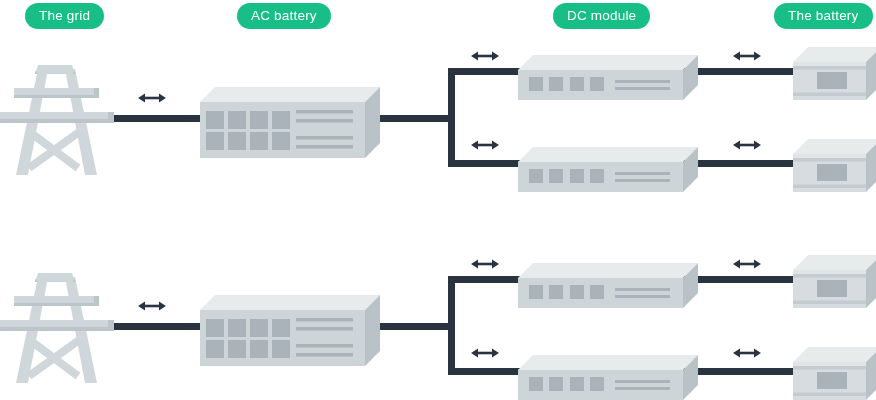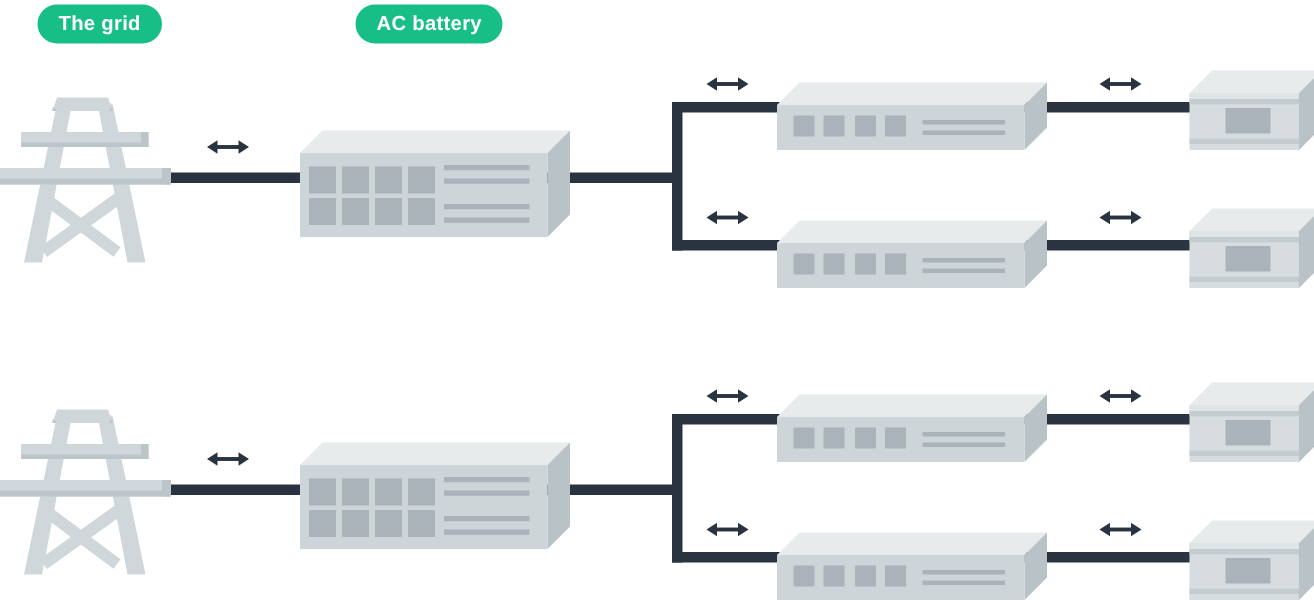--- a/index.html
+++ b/index.html
@@ -2,21 +2,21 @@
 <html style="--background: #FFFFFF; --badge-green: #17BE86; --badge-text: #FFFFFF; --line-dark: #2A3440; --box-front: #CED5D9; --box-top: #E7EBEC; --box-side: #B9C2C7; --box-detail: #A9B3B9; --battery-front: #D6DCDF; --battery-sliver: #DFE4E6; --battery-ridge: #C4CCD0; --tower-fill: #D0D7DA; --tower-shade: #BCC5CA;"><head>
 <meta charset="utf-8">
 <style>
   html,body{margin:0;padding:0;}
   body{font-family:"Liberation Sans",sans-serif;background:#fff;}
   .stage{position:relative;width:876px;height:400px;background:var(--background,#fff);overflow:hidden;}
   .stage svg{position:absolute;left:0;top:0;}
   .badge{
     position:absolute;top:3px;height:26px;line-height:26px;
     background:var(--badge-green,#17BE86);color:var(--badge-text,#fff);
-    font-size:13.5px;font-weight:700;letter-spacing:.2px;
+    font-size:13.5px;font-weight:400;letter-spacing:.2px;
     padding:0 14px;border-radius:14px;white-space:nowrap;
   }
   .wire{fill:var(--line-dark,#2A3440);}
 </style>
 </head>
 <body>
 
 <div class="stage">
 
   <svg width="876" height="400" viewBox="0 0 876 400" xmlns="http://www.w3.org/2000/svg" xmlns:xlink="http://www.w3.org/1999/xlink">
@@ -124,13 +124,15 @@
       <use href="#arrow" xlink:href="#arrow" x="152" y="306"></use>
       <use href="#arrow" xlink:href="#arrow" x="485" y="264"></use>
       <use href="#arrow" xlink:href="#arrow" x="747" y="264"></use>
       <use href="#arrow" xlink:href="#arrow" x="485" y="353"></use>
       <use href="#arrow" xlink:href="#arrow" x="747" y="353"></use>
     </g>
   </svg>
 
   <div class="badge" style="left:25px">The grid</div>
   <div class="badge" style="left:237px">AC battery</div>
+  <div class="badge" style="left:553px">DC module</div>
+  <div class="badge" style="left:774px">The battery</div>
 </div>
 
 </body></html>

